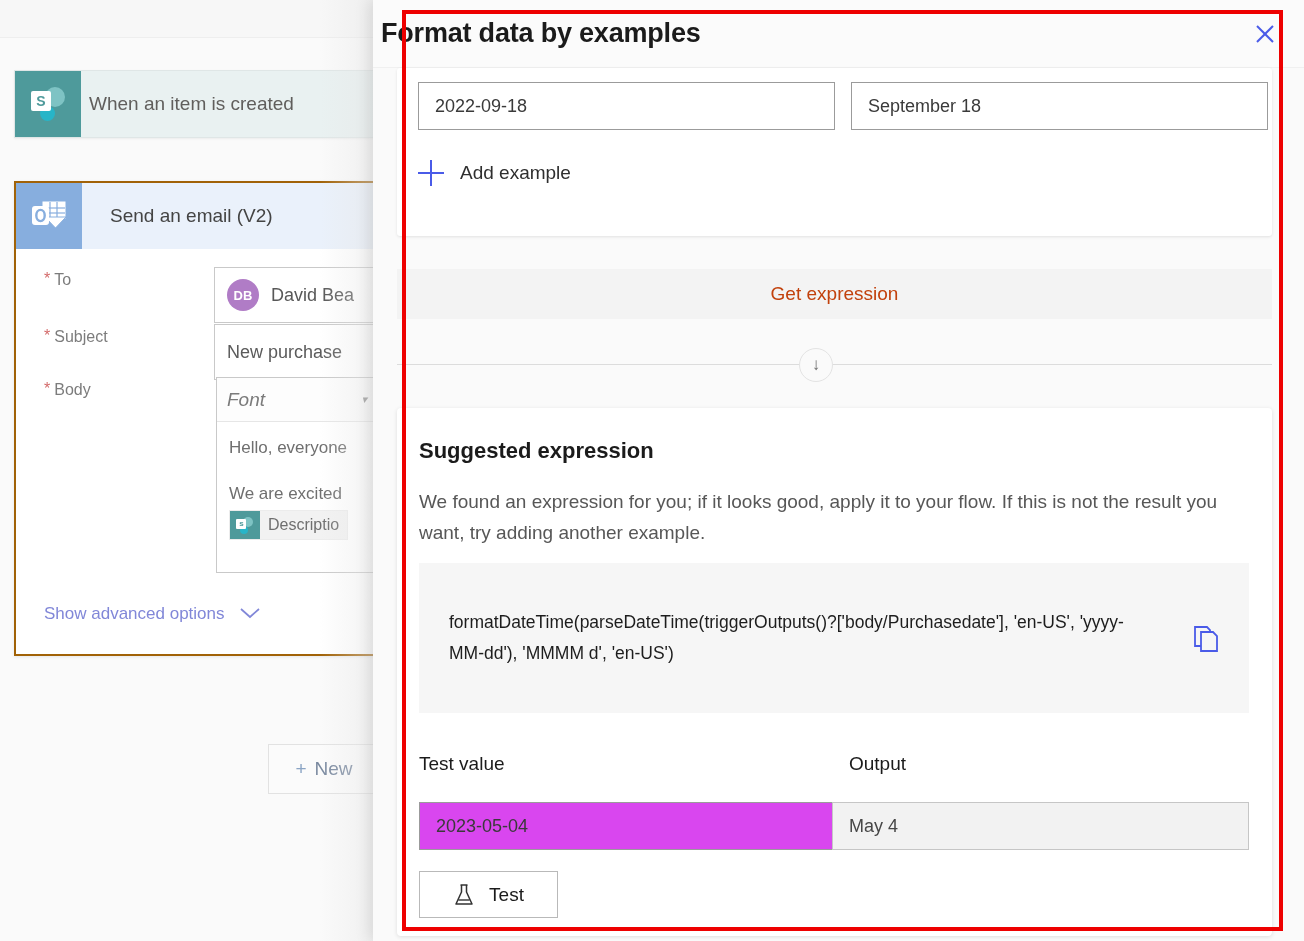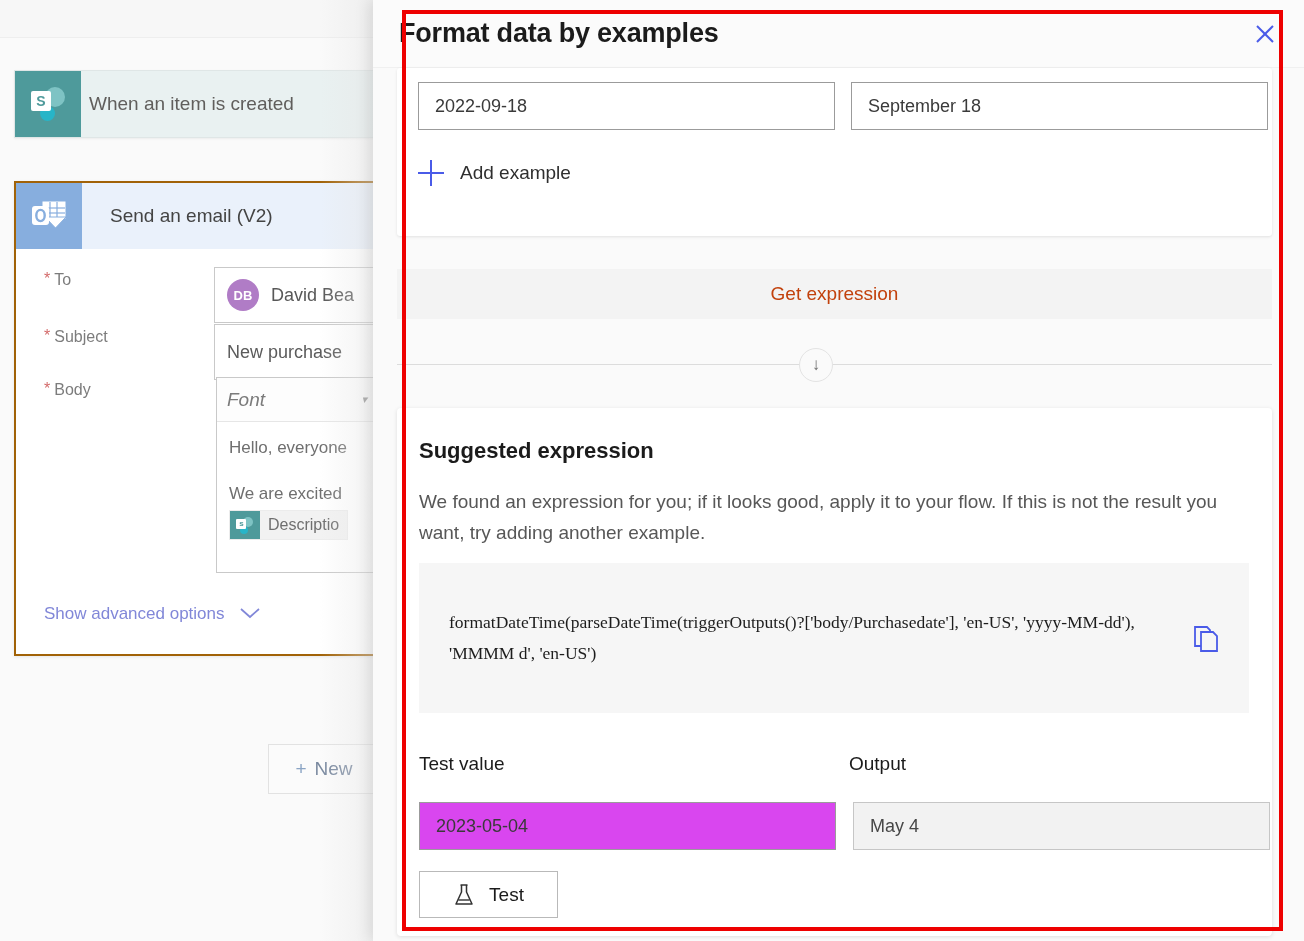--- a/index.html
+++ b/index.html
@@ -140,21 +140,21 @@
     position:absolute; left:373px; top:0; width:931px; height:941px;
     background:#fafafa;
     box-shadow:-4px 0 14px rgba(0,0,0,.10);
   }
   #panel-header {
     position:absolute; left:0; top:0; width:100%; height:68px;
     background:#fbfbfb; border-bottom:1px solid #f0f0f0;
     display:flex; align-items:center;
   }
   #panel-title {
-    margin-left:26px; font-size:27px; font-weight:bold; color:#1b1b1b;
+    margin-left:8px; font-size:27px; font-weight:bold; color:#1b1b1b;
     letter-spacing:-0.2px;
   }
   #panel-close {
     margin-left:auto; margin-right:22px; width:34px; height:34px;
     display:flex; align-items:center; justify-content:center;
     color:#4a5be8; font-size:26px; line-height:1; cursor:pointer;
   }
 
   
   #examples-card {
@@ -216,21 +216,21 @@
   #suggestion-desc {
     position:absolute; left:22px; top:78px; width:810px;
     font-size:19px; color:#575757; line-height:31px;
   }
   #expression-box {
     position:absolute; left:22px; top:155px; width:830px; height:150px;
     background:#f6f6f6; display:flex; align-items:center;
   }
   #expression-code {
     margin-left:30px; width:700px;
-    font-family:Liberation Serif, serif;
+    font-family:Liberation Sans, sans-serif;
     font-size:17.5px; color:#1d1d1d; line-height:31px;
     white-space:pre-wrap; word-break:break-word;
   }
   #copy-button {
     position:absolute; right:28px; top:calc(50% - 15px);
     width:30px; height:30px; cursor:pointer;
   }
 
   #test-value-label {
     position:absolute; left:22px; top:345px; font-size:19px; color:#1b1b1b;
@@ -238,21 +238,21 @@
   #output-label {
     position:absolute; left:452px; top:345px; font-size:19px; color:#1b1b1b;
   }
   #test-value-input {
     position:absolute; left:22px; top:394px; width:417px; height:48px;
     border:1px solid #9b9b9b; background:#d946ef;
     display:flex; align-items:center; padding:0 16px;
     font-size:18px; color:#3a3a3a;
   }
   #output-field {
-    position:absolute; left:456px; top:394px; width:417px; height:48px;
+    position:absolute; left:435px; top:394px; width:417px; height:48px;
     border:1px solid #c6c6c6; background:#f2f2f2;
     display:flex; align-items:center; padding:0 16px;
     font-size:18px; color:#474747;text-align:center;
   }
   #test-button {
     position:absolute; left:22px; top:463px; width:139px; height:47px;
     border:1px solid #b9b9b9; background:#fff;
     display:flex; align-items:center; justify-content:center;
     font-size:19px; color:#1b1b1b; cursor:pointer;
   }

